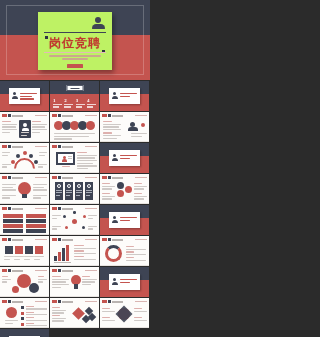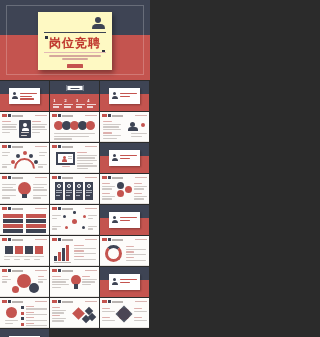--- a/index.html
+++ b/index.html
@@ -11,21 +11,21 @@
   .page{position:relative;width:150px;height:337px;background:#2b2b2b;}
 
   
   .hero{position:relative;width:150px;height:80px;overflow:hidden;background:#3e4454;}
   .hero-navy{position:absolute;left:0;top:0;width:150px;height:35px;background:#3e4454;}
   .hero-red{position:absolute;left:0;top:35px;width:150px;height:45px;background:#c4544f;}
   .hero-frame{position:absolute;left:6px;top:5px;right:6px;bottom:5px;
      border:1px solid rgba(255,255,255,.22);box-sizing:border-box;pointer-events:none;}
 
   .hero-card{position:absolute;left:38px;top:12px;width:74px;height:58px;
-     background:#fef9c3;box-shadow:2px 3px 5px rgba(0,0,0,.35);overflow:hidden;}
+     background:#bef264;box-shadow:2px 3px 5px rgba(0,0,0,.35);overflow:hidden;}
   .hc-person{position:absolute;right:7px;top:5px;width:14px;height:13px;}
   .hc-head{position:absolute;left:4px;top:0;width:6px;height:6px;border-radius:50%;background:#3e4454;}
   .hc-body{position:absolute;left:0.5px;top:6.5px;width:13px;height:5px;border-radius:5px 5px 1px 1px;background:#3e4454;}
   .hc-rule{position:absolute;left:6px;right:6px;top:20px;height:1px;background:#3e4454;}
   .hc-sq{position:absolute;left:7px;top:24px;width:3px;height:3px;background:#2f3442;}
   .hc-sq2{position:absolute;right:7px;top:38px;width:3px;height:3px;background:#2f3442;}
   .hc-title{position:absolute;left:0;right:0;top:25px;text-align:center;
      color:#c0392f;font-size:12px;font-weight:bold;letter-spacing:1px;line-height:13px;
      text-shadow:0 0 1px rgba(192,57,47,.4);}
   .hc-rule2{position:absolute;left:6px;right:6px;top:40px;height:1px;background:#e3bab6;}

